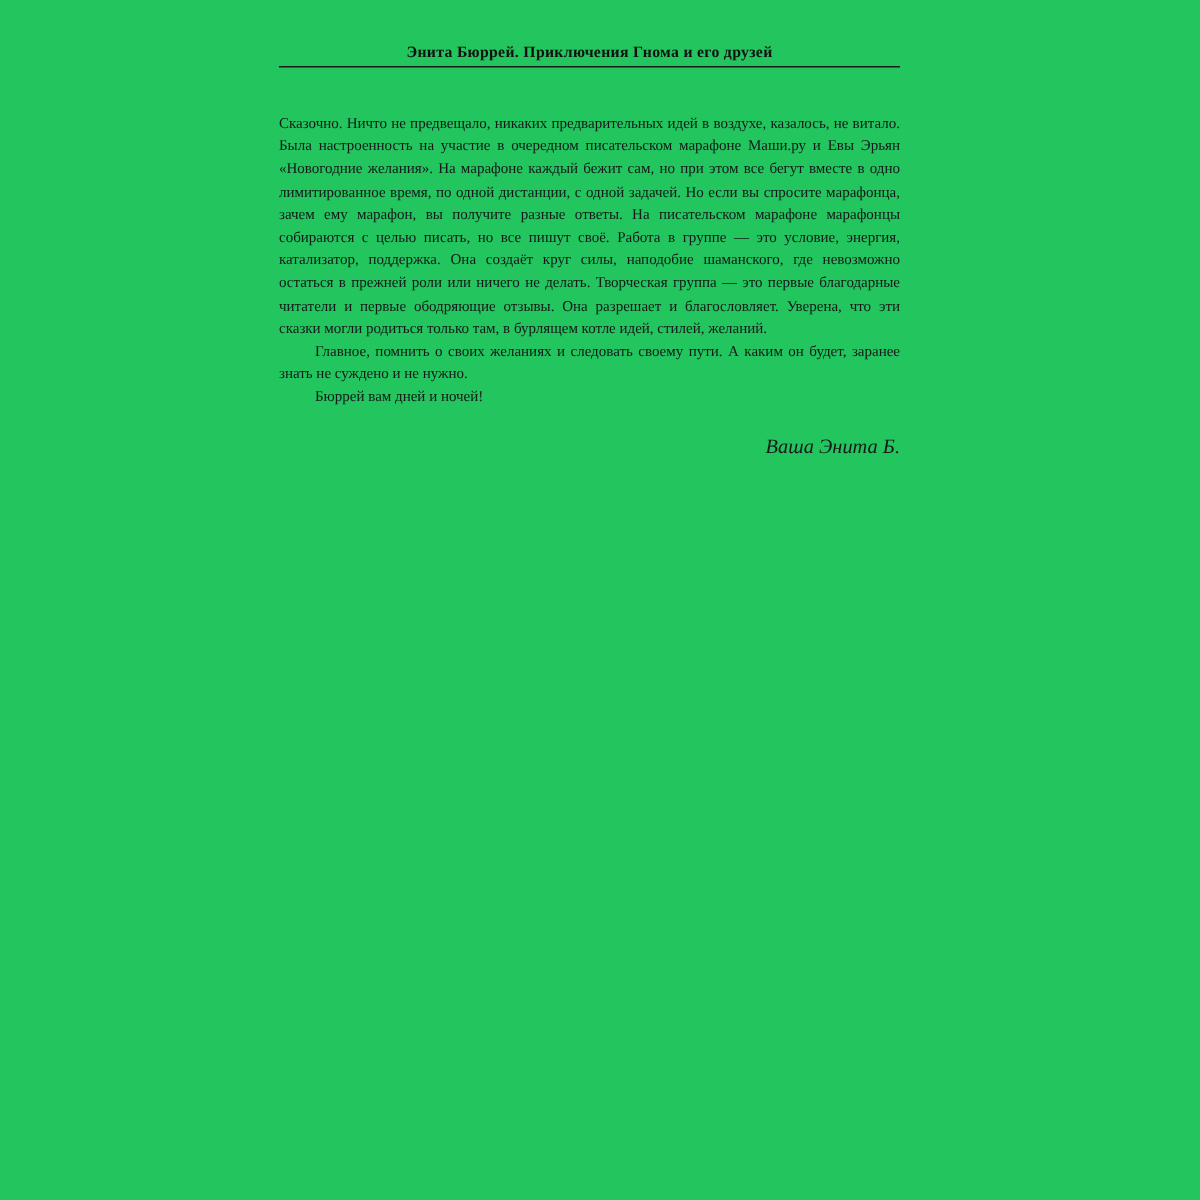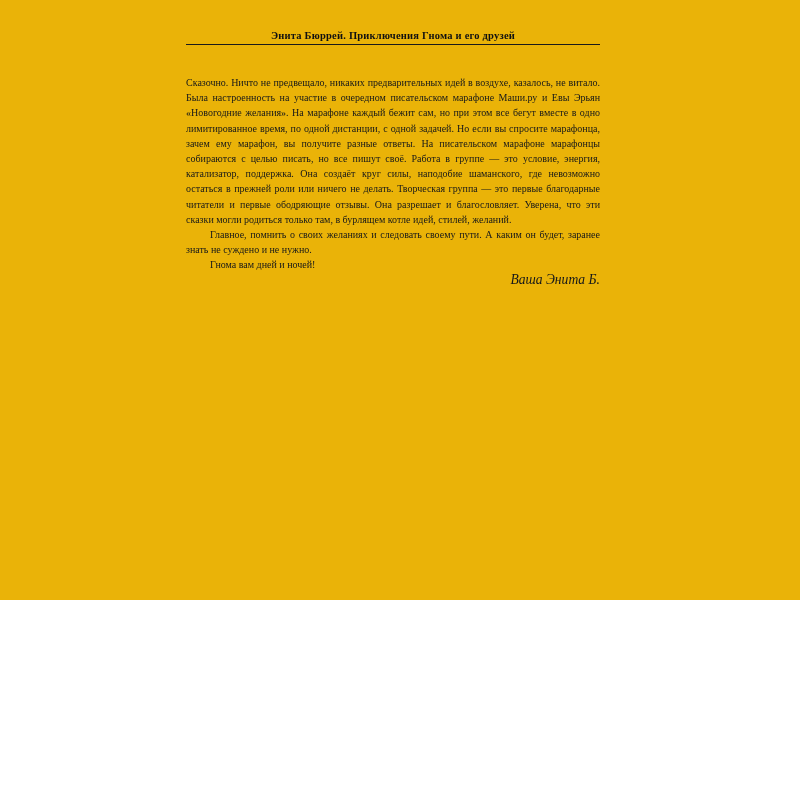--- a/index.html
+++ b/index.html
@@ -10,22 +10,22 @@
     width: 800px;
     height: 800px;
     background: #ffffff;
     font-family: "Liberation Serif", serif;
     color: #000000;
     overflow: hidden;
   }
   .page {
     position: relative;
     width: 800px;
-    height: 600px;
-    background: #eab308;
+    height: 800px;
+    background: #22c55e;
   }
   .page-inner {
     position: absolute;
     left: 186px;
     top: 30px;
     width: 414px;
   }
   .running-head {
     text-align: center;
     font-family: "Liberation Serif", serif;
@@ -48,37 +48,37 @@
     hyphens: manual;
   }
   .body-text p {
     margin: 0;
     text-indent: 24px;
   }
   .body-text p.first {
     text-indent: 0;
   }
   .signature {
-    margin-top: 0;
+    margin-top: 18px;
     text-align: right;
     font-style: italic;
     font-size: 13.6px;
     color: #16181a;
   }
 </style>
 </head>
 <body>
 
 <div class="page">
   <div class="page-inner">
 
     <div class="running-head">Энита Бюррей. Приключения Гнома и его друзей</div>
 
     <div class="body-text">
       <p class="first">Сказочно. Ничто не предвещало, никаких предварительных идей в воздухе, казалось, не витало. Была настроенность на участие в очередном писательском марафоне Маши.ру и Евы Эрьян «Новогодние желания». На марафоне каждый бежит сам, но при этом все бегут вместе в одно лимитированное время, по одной дистанции, с одной задачей. Но если вы спросите марафонца, зачем ему марафон, вы получите разные ответы. На писательском марафоне марафонцы собираются с целью писать, но все пишут своё. Работа в группе — это условие, энергия, катализатор, поддержка. Она создаёт круг силы, наподобие шаманского, где невозможно остаться в прежней роли или ничего не делать. Творческая группа — это первые благодарные читатели и первые ободряющие отзывы. Она разрешает и благословляет. Уверена, что эти сказки могли родиться только там, в бурлящем котле идей, стилей, желаний.</p>
       <p>Главное, помнить о своих желаниях и следовать своему пути. А каким он будет, заранее знать не суждено и не нужно.</p>
-      <p>Гнома вам дней и ночей!</p>
+      <p>Бюррей вам дней и ночей!</p>
     </div>
 
     <div class="signature">Ваша Энита Б.</div>
 
   </div>
 </div>
 
 </body></html>

